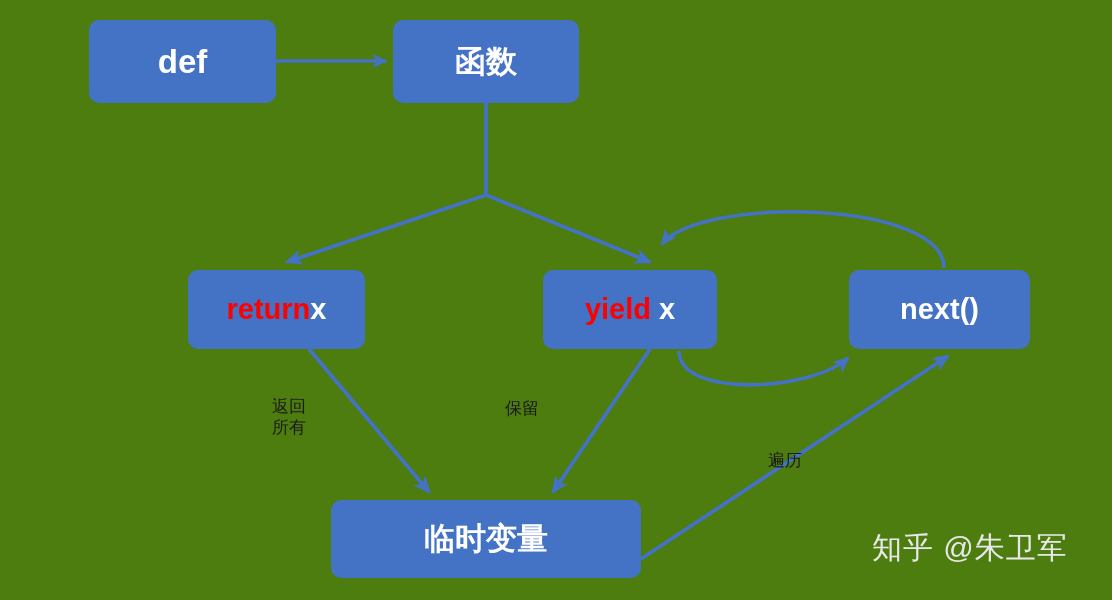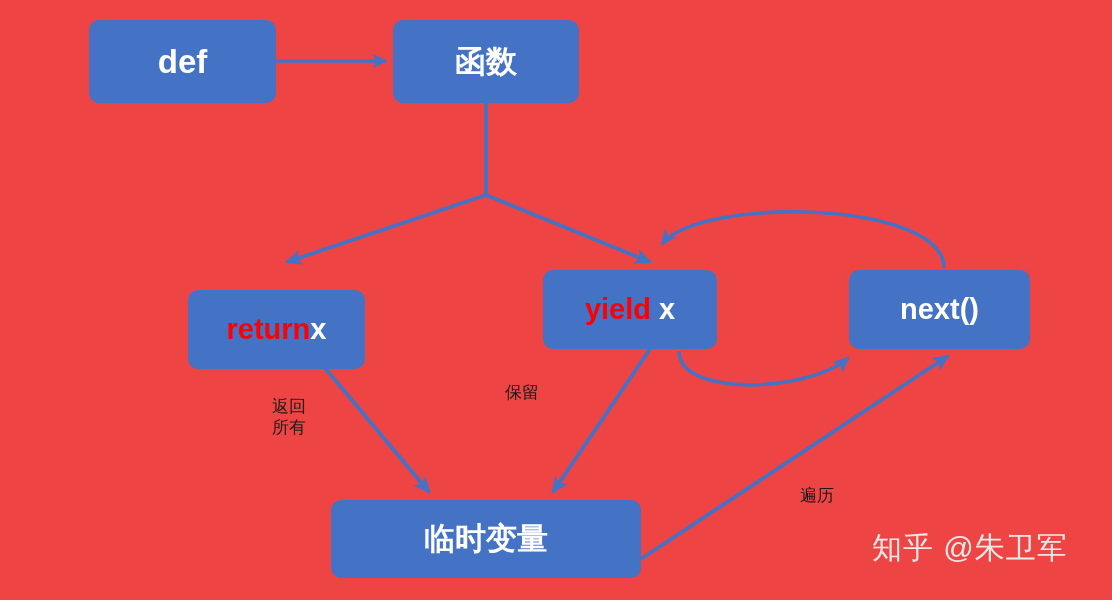--- a/index.html
+++ b/index.html
@@ -8,21 +8,21 @@
     padding: 0;
     background: #ffffff;
   }
   body {
     font-family: "Liberation Sans", "DejaVu Sans", sans-serif;
   }
   #canvas {
     position: relative;
     width: 1112px;
     height: 600px;
-    background: #ef4444;
+    background: #4d7c0f;
     overflow: hidden;
   }
   #edges {
     position: absolute;
     left: 0;
     top: 0;
     width: 1112px;
     height: 600px;
   }
   .node {
@@ -39,37 +39,37 @@
   }
   .node .kw {
     color: #FF0000;
     font-weight: bold;
   }
   .node .lbl {
     color: #ffffff;
   }
   .node-def        { left: 89px;  top: 20px;  width: 187px; height: 83px;  font-size: 33px; font-weight: bold; }
   .node-func       { left: 393px; top: 20px;  width: 186px; height: 83px;  font-size: 31px; font-weight: bold; align-items: center; }
-  .node-return     { left: 188px; top: 270px; width: 177px; height: 79px;  font-size: 29px; font-weight: bold; margin-top: 20px; }
+  .node-return     { left: 188px; top: 270px; width: 177px; height: 79px;  font-size: 29px; font-weight: bold; }
   .node-yield      { left: 543px; top: 270px; width: 174px; height: 79px;  font-size: 29px; font-weight: bold; gap: 8px; }
   .node-next       { left: 849px; top: 270px; width: 181px; height: 79px;  font-size: 29px; font-weight: bold; }
   .node-temp       { left: 331px; top: 500px; width: 310px; height: 78px;  font-size: 31px; font-weight: bold; }
 
   .edge-label {
     position: absolute;
     color: #1a1a1a;
     font-size: 17px;
     line-height: 1.25;
     text-align: right;
     white-space: pre;
     z-index: 3;
   }
   .edge-label-return-all { left: 272px; top: 396px; }
-  .edge-label-keep       { left: 505px; top: 382px; }
-  .edge-label-iterate    { left: 800px; top: 450px; margin-top: 35px; }
+  .edge-label-keep       { left: 505px; top: 398px; }
+  .edge-label-iterate    { left: 768px; top: 450px; }
 
   .watermark {
     position: absolute;
     left: 872px;
     top: 528px;
     font-size: 30px;
     color: #e8e8e8;
     letter-spacing: 1px;
     z-index: 3;
     white-space: nowrap;

